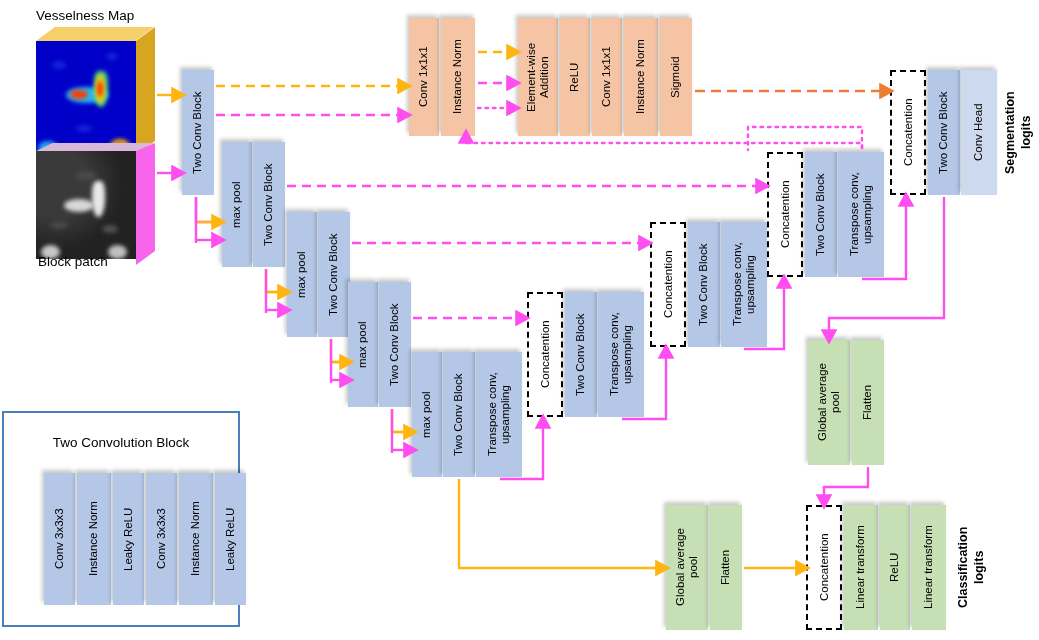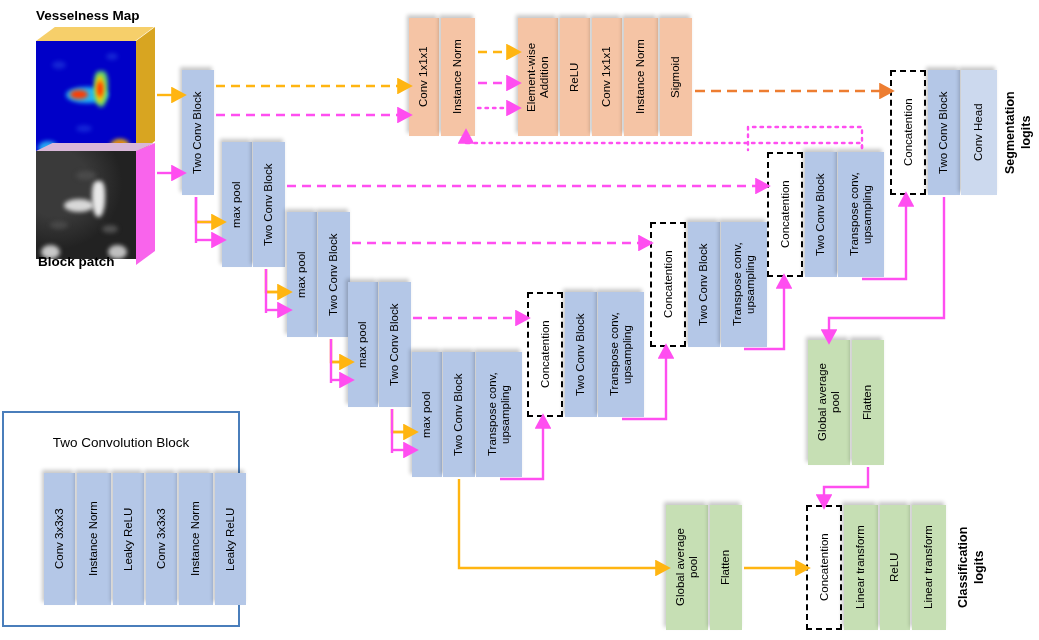--- a/index.html
+++ b/index.html
@@ -22,21 +22,21 @@
 
   
   .brk{position:absolute;box-sizing:border-box;
        border:2.2px dashed #000;border-left-color:#000;}
   .brk .lbl{position:absolute;left:0;top:0;width:100%;height:100%;
        display:flex;align-items:center;justify-content:center;
        background:#fff;font-size:11.5px;
        writing-mode:vertical-rl;transform:rotate(180deg);}
 
   
-  .txt{position:absolute;font-size:13px;white-space:pre;font-weight:bold;}
+  .txt{position:absolute;font-size:13px;white-space:pre;}
   .vtxt{position:absolute;font-size:12.5px;font-weight:bold;
         writing-mode:vertical-rl;transform:rotate(180deg);
         text-align:center;line-height:1.25;}
 
   
   #legend{position:absolute;box-sizing:border-box;
           border:2px solid #4a7ebb;background:#fff;}
   #legend .title{position:absolute;width:100%;text-align:center;
                  font-size:13.5px;}
 

